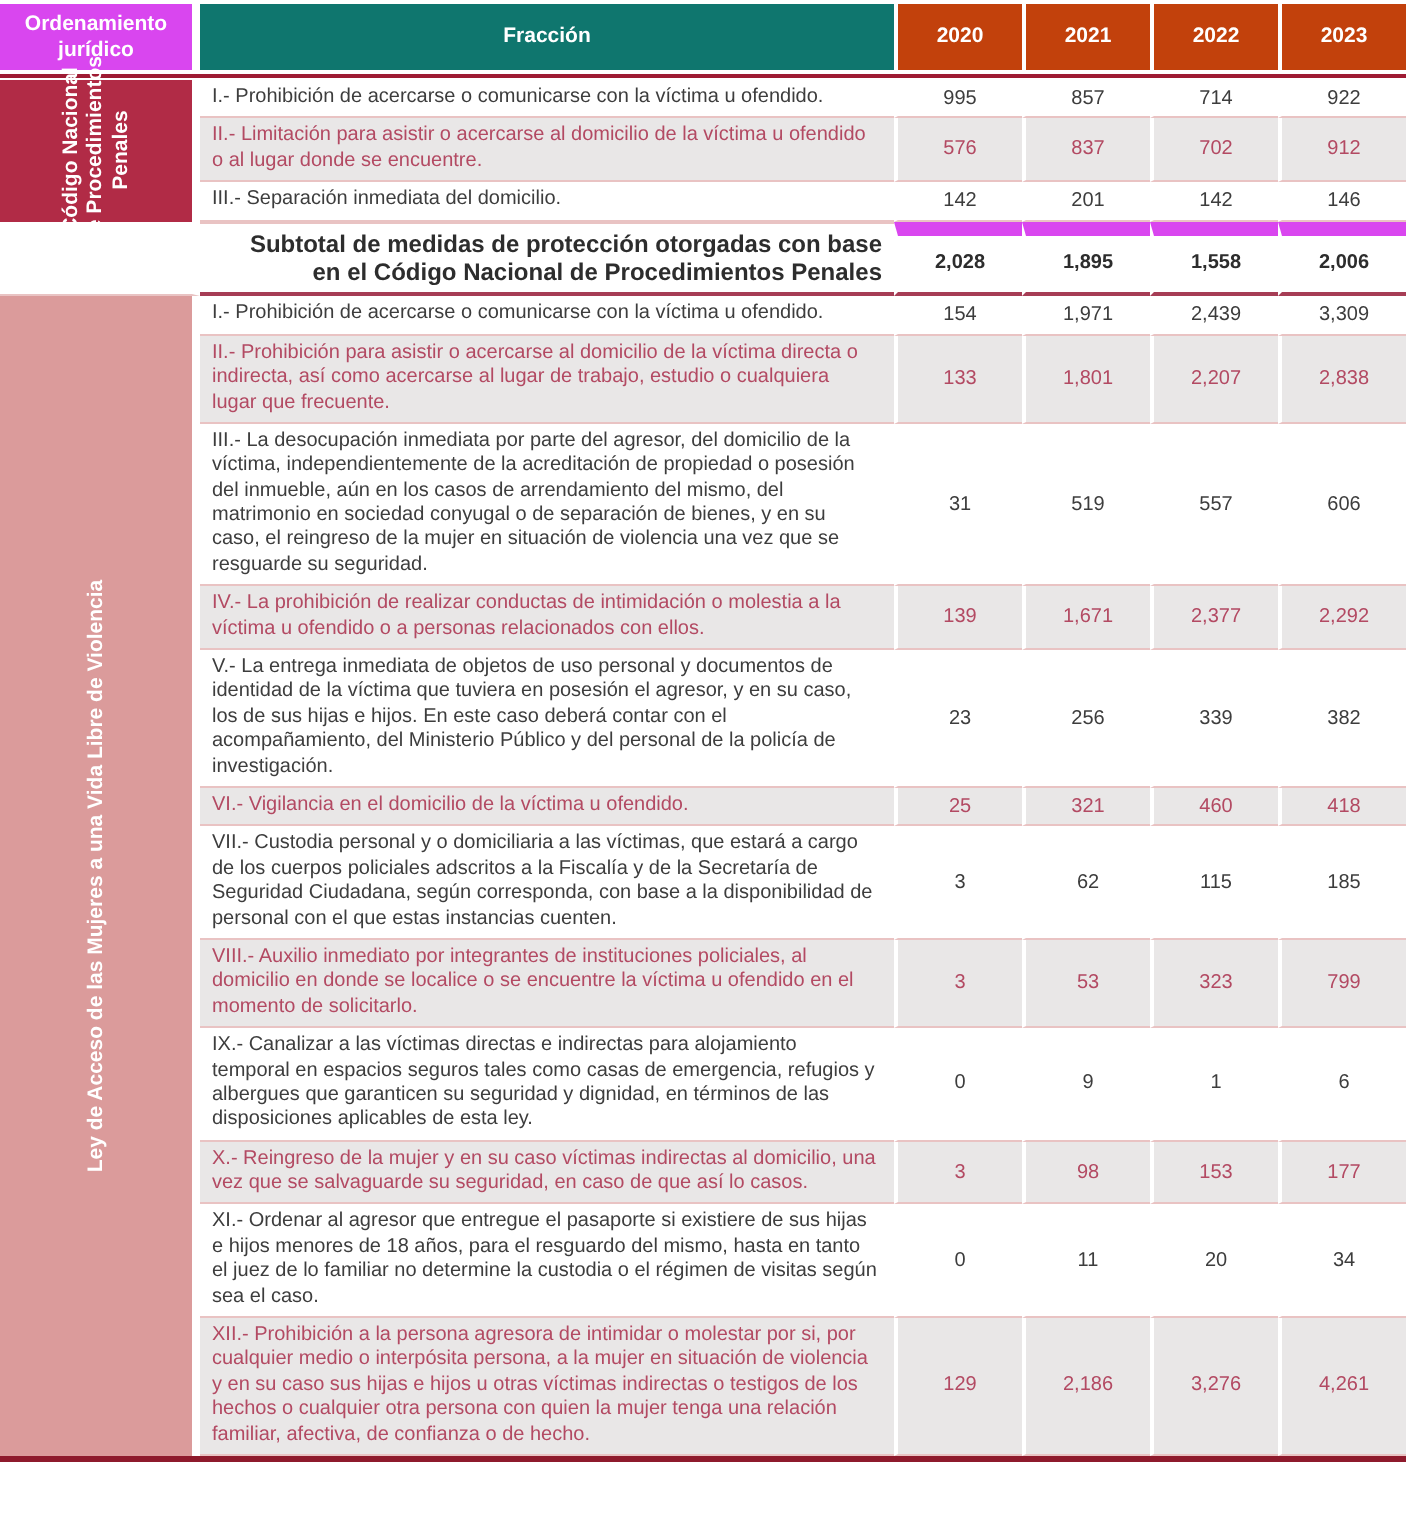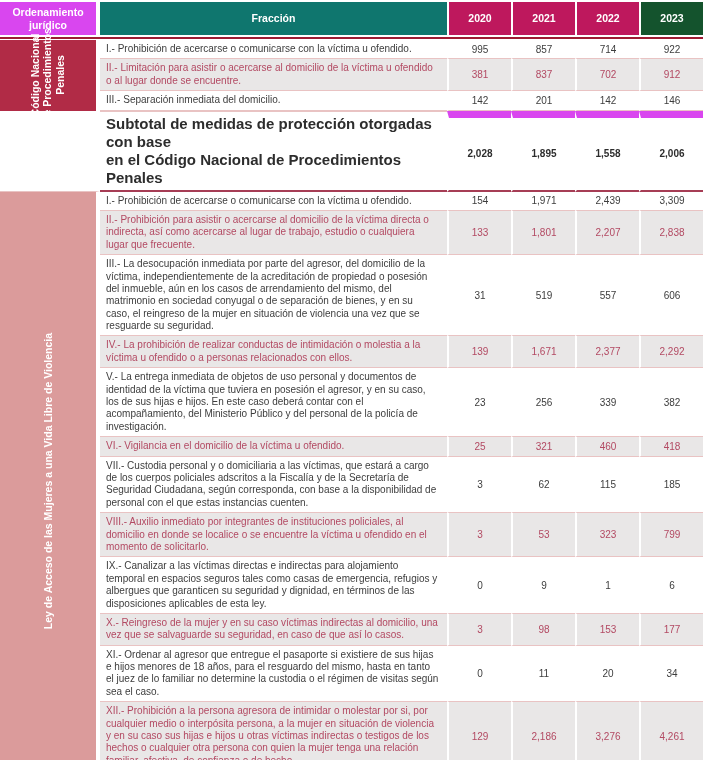--- a/index.html
+++ b/index.html
@@ -6,22 +6,22 @@
   body{font-family:"Liberation Sans",sans-serif;-webkit-font-smoothing:antialiased;}
   #frame{width:703px;box-sizing:border-box;padding-top:2px;border-bottom:3px solid #8e1a2c;}
   table{width:703px;table-layout:fixed;border-spacing:0;border-collapse:separate;}
   td,th{padding:0;margin:0;box-sizing:border-box;}
 
   
   th{height:33px;vertical-align:middle;text-align:center;color:#fff;font-weight:bold;
      font-size:10.5px;line-height:1.15;}
   .h-ord{background:#d946ef;border-right:4px solid #fff;}
   .h-frac{background:#0f766e;}
-  .h-year{background:#be185d;border-left:2px solid #fff;}
-  .h-year.dark{background:#14532d;}
+  .h-year{background:#c2410c;border-left:2px solid #fff;}
+  .h-year.dark{background:#c2410c;}
   .rule td{height:5px;background:linear-gradient(to bottom,#ffffff 0 2px,#9e1b33 2px 4px,#ffffff 4px 5px);}
 
   
   .frac{font-size:10px;line-height:1.24;color:#3d3d3d;padding:3px 8px 3px 6px;
         vertical-align:middle;margin-top:24px;}
   .num{font-size:10px;color:#3d3d3d;text-align:center;vertical-align:middle;
        border-left:2px solid #fff;}
   .r .frac,.r .num{border-bottom:1px solid #e9c3c3;}
   .shade .frac,.shade .num{background:#e9e7e7;}
   .shade .frac,.shade .num{color:#b34a63;}
@@ -30,21 +30,21 @@
   .side{position:relative;border-right:4px solid #fff;}
   .side.cnpp{background:#b12b46;}
   .side.lgam{background:#db9b9b;}
   .rot{position:absolute;top:50%;left:50%;transform:translate(-50%,-50%) rotate(-90deg);
        color:#fff;font-weight:bold;font-size:10.5px;line-height:1.18;text-align:center;}
   .rot.cnpp-t{width:96px;}
   .rot.lgam-t{width:560px;white-space:nowrap;}
 
   
   .subtotal .side-empty{background:#fff;border-right:4px solid #fff;border-bottom:1px solid #e9c3c3;}
-  .subtotal .frac{font-weight:bold;color:#2d2d2d;font-size:15px;line-height:1.2;
+  .subtotal .frac{font-weight:bold;color:#2d2d2d;text-align:right;font-size:12px;line-height:1.2;
                   padding:3px 6px 3px 6px;border-top:1px solid #e9c3c3;border-bottom:2px solid #a63d55;}
   .subtotal .num{font-weight:bold;color:#2d2d2d;border-top:7px solid #d946ef;border-bottom:2px solid #a63d55;}
 </style>
 </head>
 <body>
 
 <div id="frame">
 <table>
   <colgroup>
     <col style="width:100px">
@@ -74,21 +74,21 @@
         <div class="rot cnpp-t">Código Nacional de Procedimientos Penales</div>
       </td>
       <td class="frac">I.- Prohibición de acercarse o comunicarse con la víctima u ofendido.</td>
       <td class="num">995</td>
       <td class="num">857</td>
       <td class="num">714</td>
       <td class="num">922</td>
     </tr>
     <tr class="r shade">
       <td class="frac">II.- Limitación para asistir o acercarse al domicilio de la víctima u ofendido o al lugar donde se encuentre.</td>
-      <td class="num">381</td>
+      <td class="num">576</td>
       <td class="num">837</td>
       <td class="num">702</td>
       <td class="num">912</td>
     </tr>
     <tr class="r">
       <td class="frac">III.- Separación inmediata del domicilio.</td>
       <td class="num">142</td>
       <td class="num">201</td>
       <td class="num">142</td>
       <td class="num">146</td>

